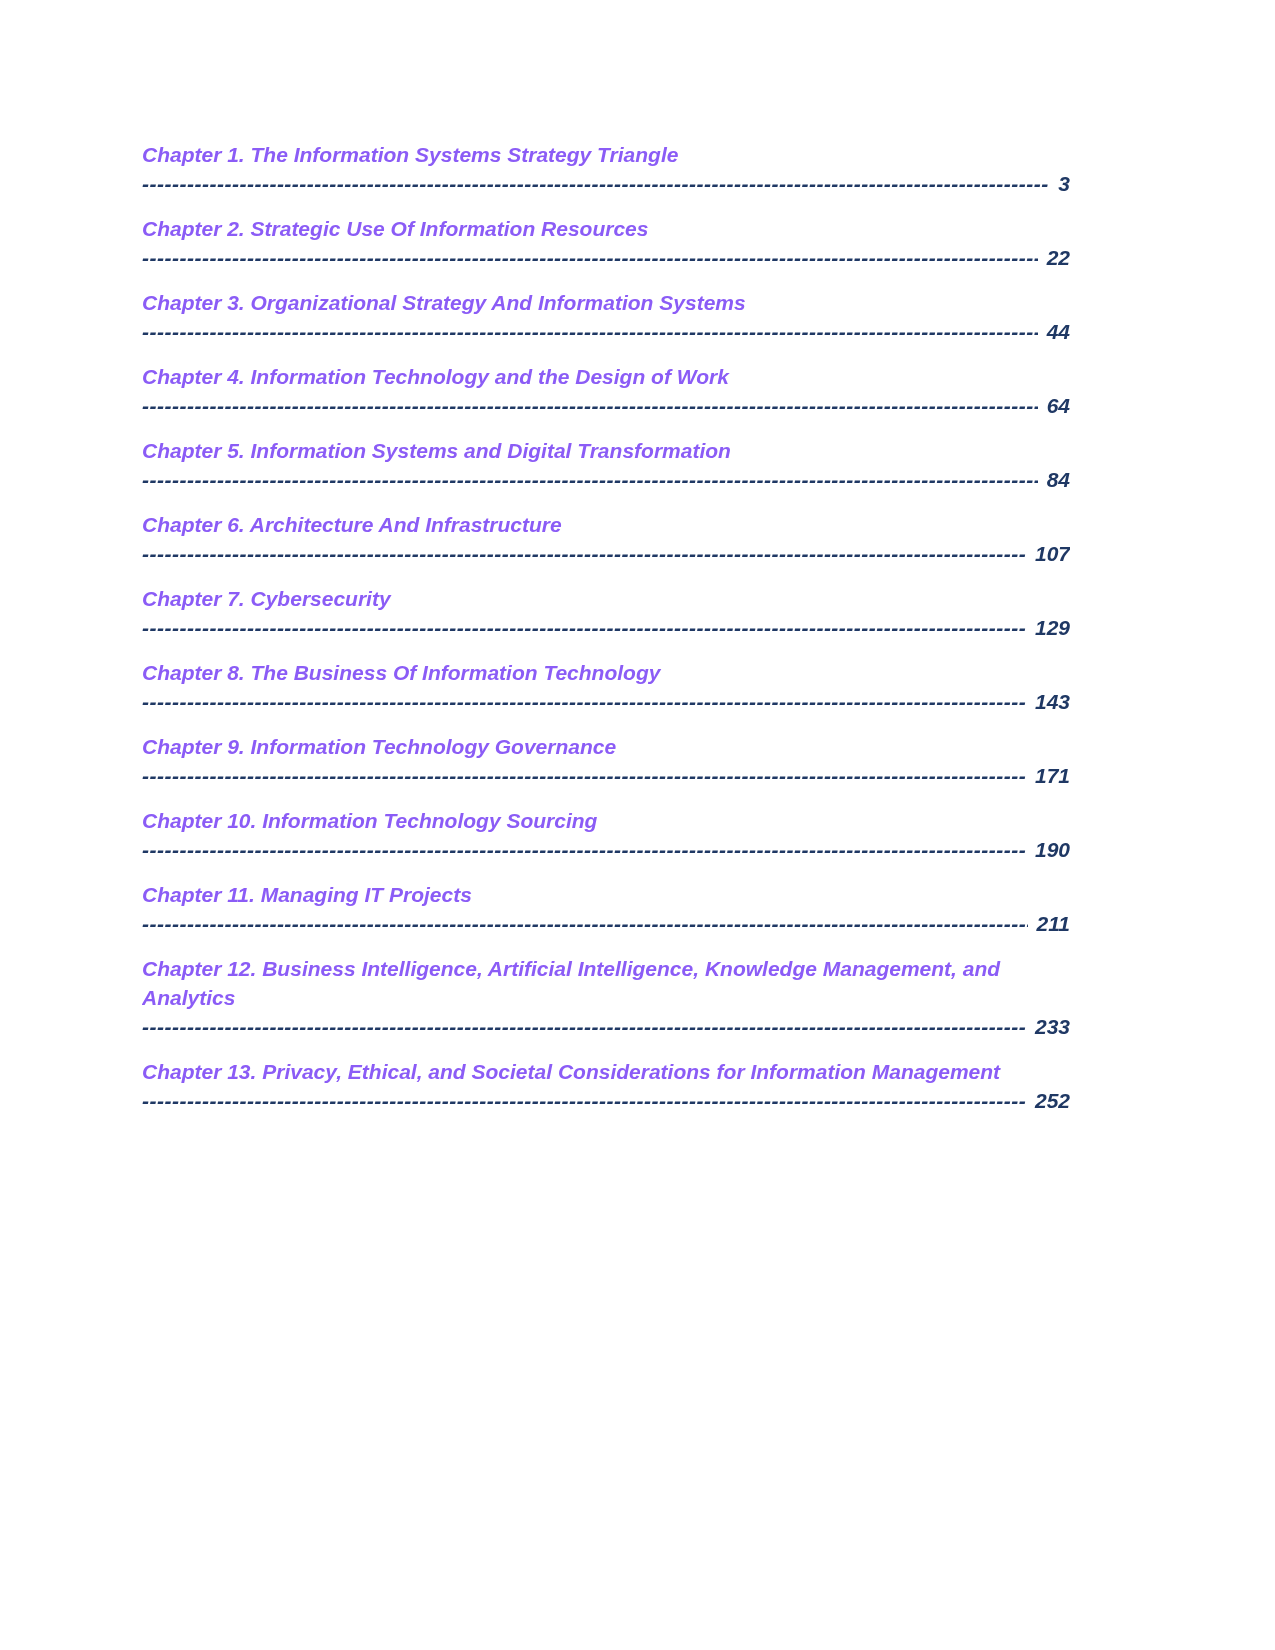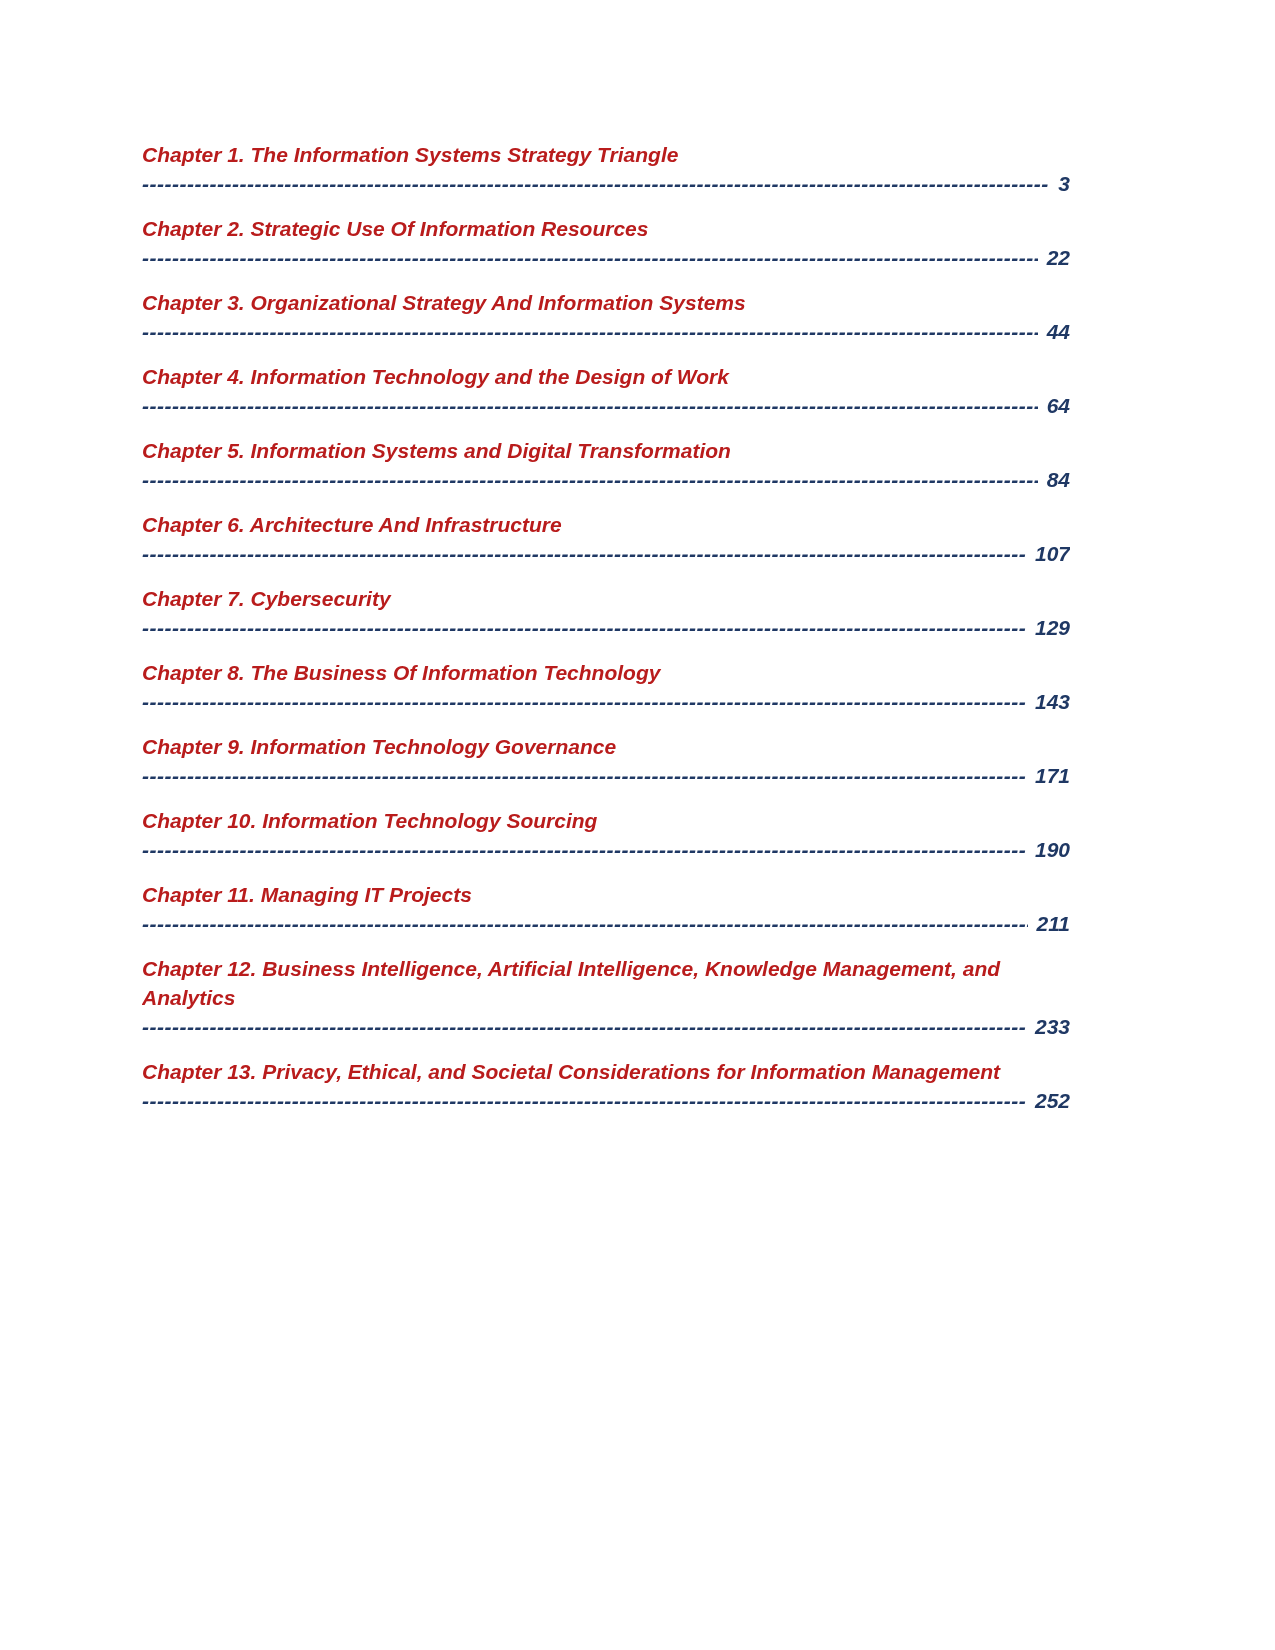--- a/index.html
+++ b/index.html
@@ -25,21 +25,21 @@
     overflow: hidden;
     margin: 0 0 16px 0;
     font-size: 21px;
     font-weight: bold;
     font-style: italic;
     line-height: 29px;
     color: #1f3864;
     white-space: normal;
   }
   .toc-entry .title {
-    color: #b91c1c;
+    color: #8b5cf6;
   }
   .toc-entry .leader {
     white-space: nowrap;
     letter-spacing: 0.5px;
     color: #1f3864;
   }
   .toc-entry .pagenum {
     position: absolute;
     right: 0;
     bottom: 0;

